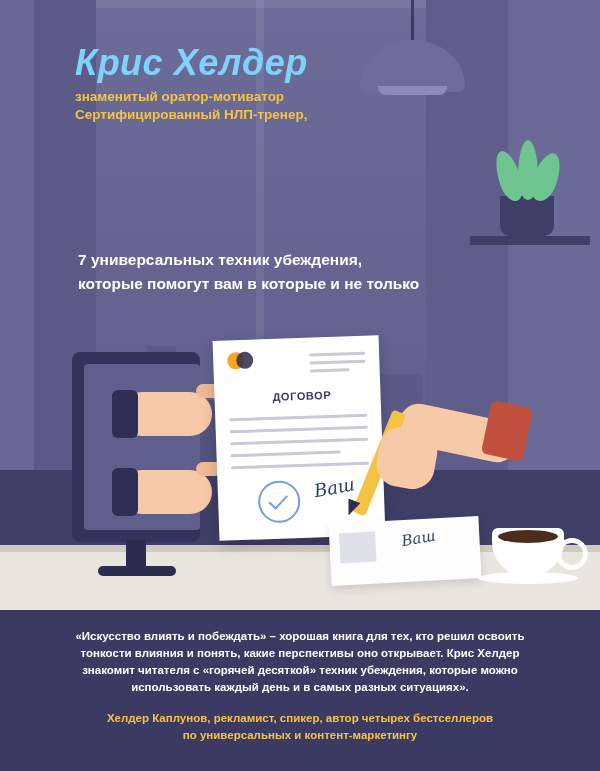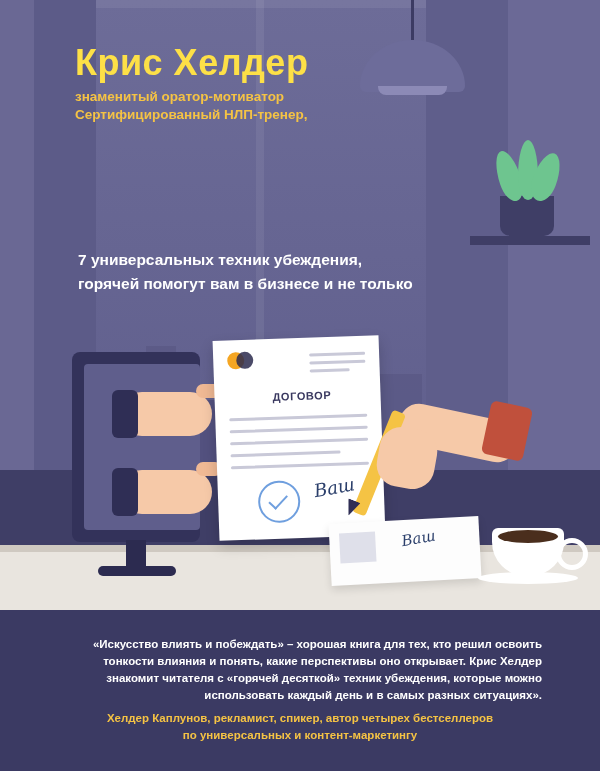--- a/index.html
+++ b/index.html
@@ -355,24 +355,25 @@
     left: 478px; top: 572px;
     width: 100px; height: 12px;
     background: #ffffff;
     border-radius: 50%;
   }
 
   
   .author {
     position: absolute;
     left: 75px; top: 42px;
-    color: #fde047;
+    color: #7dd3fc;
     font-size: 36px;
     font-weight: bold;
     letter-spacing: 0.5px;
+    font-style: italic;
   }
   .subtitle-top {
     position: absolute;
     left: 75px; top: 88px;
     color: #f5c344;
     font-size: 13.5px;
     font-weight: bold;
     line-height: 18px;
   }
   .title {
@@ -401,22 +402,21 @@
     background: #3b3a63;
   }
   .blurb-text {
     position: absolute;
     left: 58px; top: 18px;
     width: 484px;
     color: #ffffff;
     font-size: 11.5px;
     line-height: 17px;
     font-weight: bold;
-    text-align: right;
-    margin-top: 8px;
+    text-align: center;
   }
   .blurb-attr {
     position: absolute;
     left: 58px; top: 100px;
     width: 484px;
     color: #f5c344;
     font-size: 11.5px;
     line-height: 17px;
     font-weight: bold;
     text-align: center;
@@ -511,21 +511,21 @@
   <div class="cup-coffee"></div>
   <div class="cup-handle"></div>
 
   <div class="author">Крис Хелдер</div>
   <div class="subtitle-top">
     <div>знаменитый оратор-мотиватор</div>
     <div>Сертифицированный НЛП-тренер,</div>
   </div>
   <div class="subtitle">
     <div>7 универсальных техник убеждения,</div>
-    <div>горячей помогут вам в бизнесе и не только</div>
+    <div>которые помогут вам в которые и не только</div>
   </div>
 
   <div class="blurb">
     <div class="blurb-text">«Искусство влиять и побеждать» – хорошая книга для тех, кто решил освоить тонкости влияния и понять, какие перспективы оно открывает. Крис Хелдер знакомит читателя с «горячей десяткой» техник убеждения, которые можно использовать каждый день и в самых разных ситуациях».</div>
     <div class="blurb-attr">
       <div>Хелдер Каплунов, рекламист, спикер, автор четырех бестселлеров</div>
       <div>по универсальных и контент-маркетингу</div>
     </div>
   </div>
 

